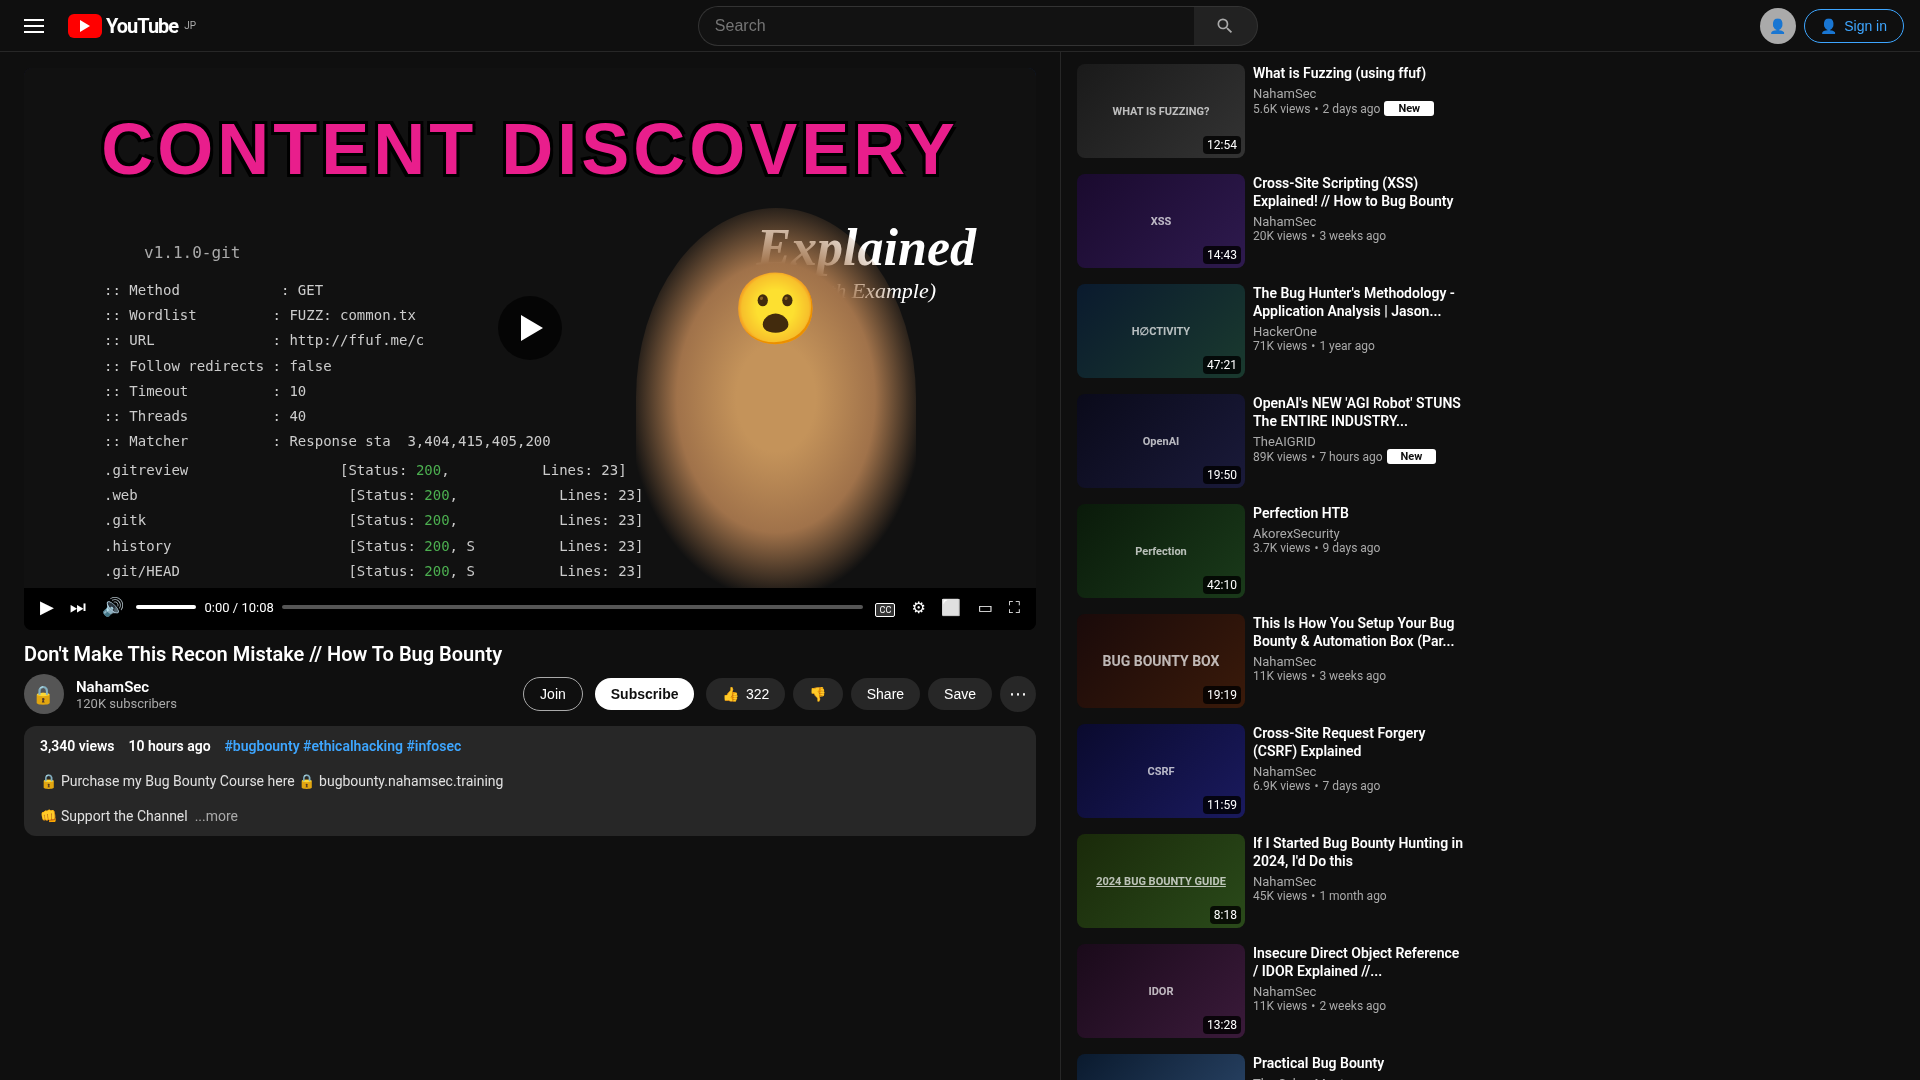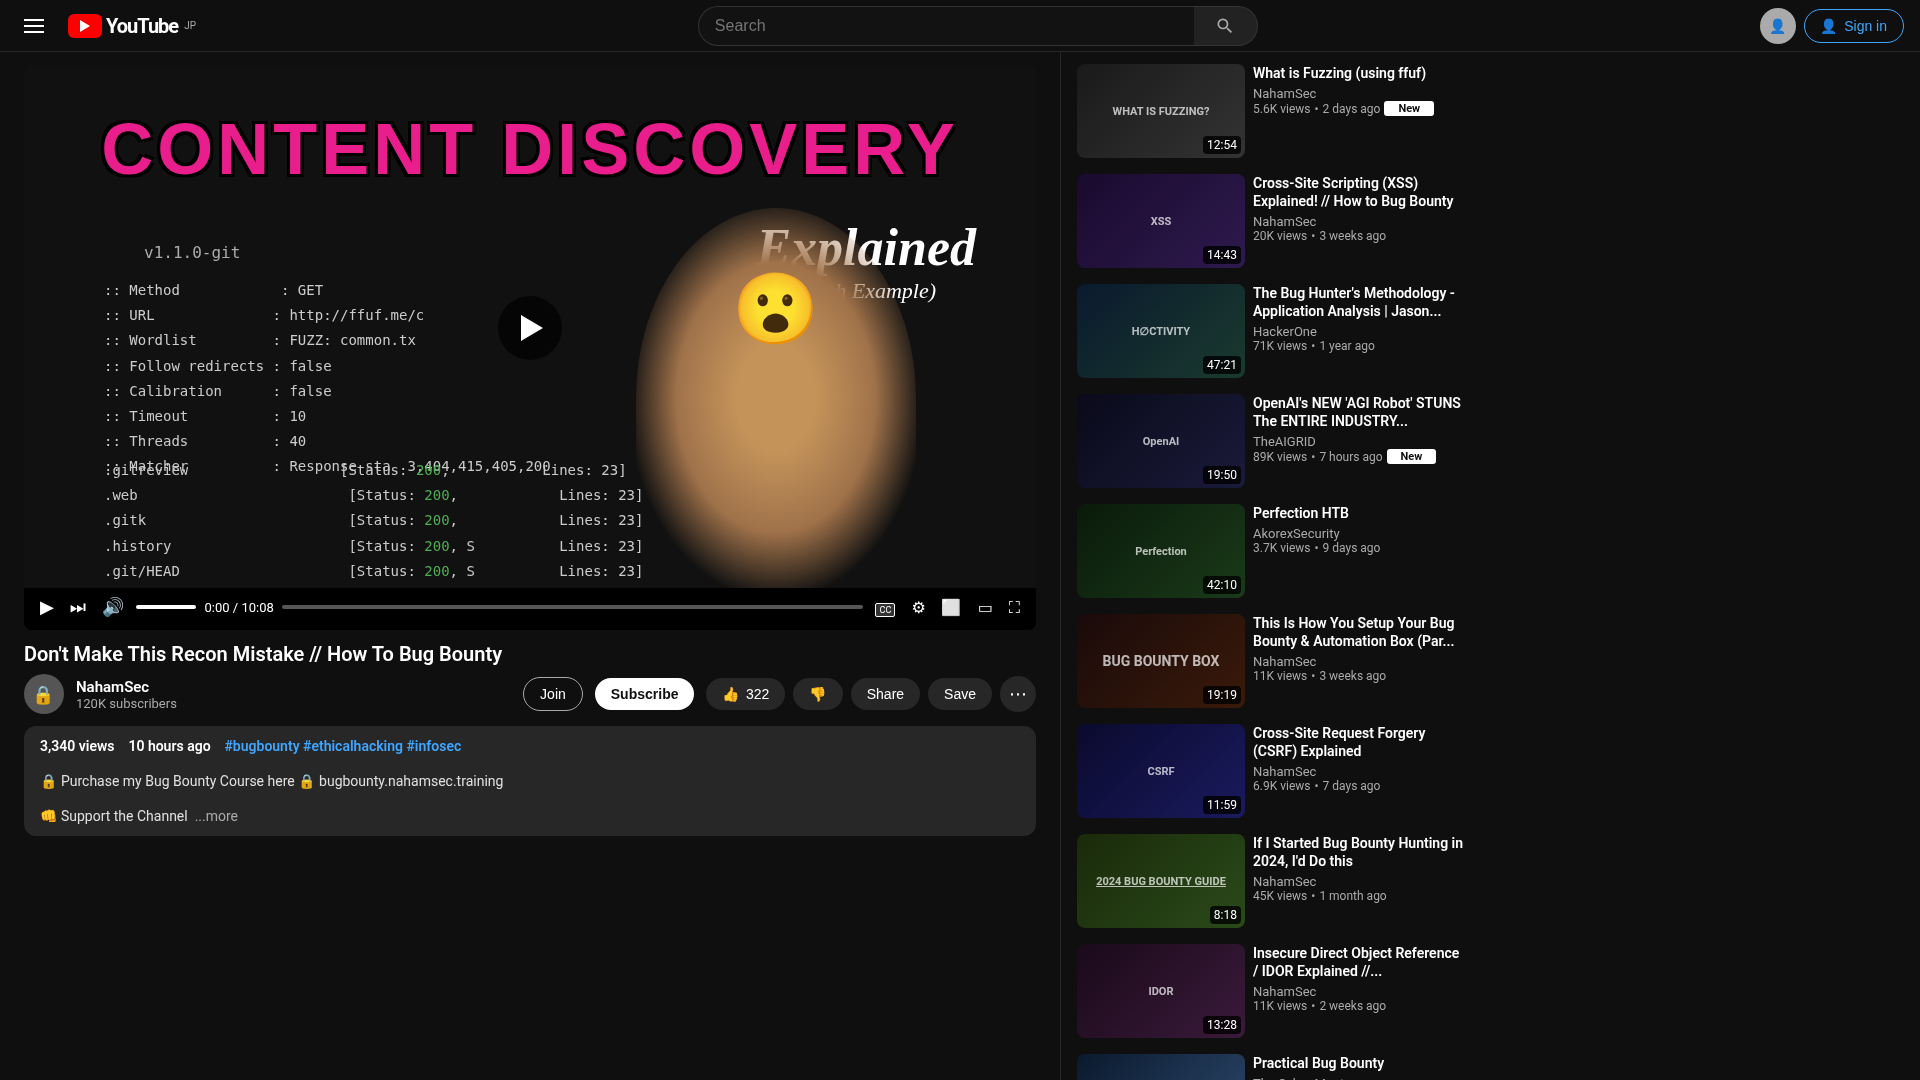--- a/index.html
+++ b/index.html
@@ -178,24 +178,23 @@
 
     <div class="video-player-wrapper">
       <div class="video-thumbnail">
         <div class="terminal-overlay">
           <div class="content-discovery-title">CONTENT DISCOVERY</div>
           <div class="explained-text">Explained</div>
           <div class="with-example">(With Example)</div>
           <div class="version-text">v1.1.0-git</div>
           <div class="terminal-content">
             <div>:: Method &nbsp;&nbsp;&nbsp;&nbsp;&nbsp;&nbsp;&nbsp;&nbsp;&nbsp;&nbsp; : GET</div>
+            <div>:: Wordlist &nbsp;&nbsp;&nbsp;&nbsp;&nbsp;&nbsp;&nbsp; : FUZZ: common.tx</div>
             <div>:: URL &nbsp;&nbsp;&nbsp;&nbsp;&nbsp;&nbsp;&nbsp;&nbsp;&nbsp;&nbsp;&nbsp;&nbsp; : http://ffuf.me/c</div>
-            <div>:: Wordlist &nbsp;&nbsp;&nbsp;&nbsp;&nbsp;&nbsp;&nbsp; : FUZZ: common.tx</div>
             <div>:: Follow redirects : false</div>
-            <div>:: Calibration &nbsp;&nbsp;&nbsp;&nbsp; : false</div>
             <div>:: Timeout &nbsp;&nbsp;&nbsp;&nbsp;&nbsp;&nbsp;&nbsp;&nbsp; : 10</div>
             <div>:: Threads &nbsp;&nbsp;&nbsp;&nbsp;&nbsp;&nbsp;&nbsp;&nbsp; : 40</div>
             <div>:: Matcher &nbsp;&nbsp;&nbsp;&nbsp;&nbsp;&nbsp;&nbsp;&nbsp; : Response sta&nbsp;&nbsp;<span>3,404,415,405,200</span></div>
           </div>
           <div class="terminal-results">
             <div>.gitreview &nbsp;&nbsp;&nbsp;&nbsp;&nbsp;&nbsp;&nbsp;&nbsp;&nbsp;&nbsp;&nbsp;&nbsp;&nbsp;&nbsp;&nbsp;&nbsp; [Status: <span class="green">200</span>, &nbsp;&nbsp;&nbsp;&nbsp;&nbsp;&nbsp;&nbsp;&nbsp;&nbsp;&nbsp;Lines: 23]</div>
             <div>.web &nbsp;&nbsp;&nbsp;&nbsp;&nbsp;&nbsp;&nbsp;&nbsp;&nbsp;&nbsp;&nbsp;&nbsp;&nbsp;&nbsp;&nbsp;&nbsp;&nbsp;&nbsp;&nbsp;&nbsp;&nbsp;&nbsp;&nbsp; [Status: <span class="green">200</span>, &nbsp;&nbsp;&nbsp;&nbsp;&nbsp;&nbsp;&nbsp;&nbsp;&nbsp;&nbsp;&nbsp;Lines: 23]</div>
             <div>.gitk &nbsp;&nbsp;&nbsp;&nbsp;&nbsp;&nbsp;&nbsp;&nbsp;&nbsp;&nbsp;&nbsp;&nbsp;&nbsp;&nbsp;&nbsp;&nbsp;&nbsp;&nbsp;&nbsp;&nbsp;&nbsp;&nbsp; [Status: <span class="green">200</span>, &nbsp;&nbsp;&nbsp;&nbsp;&nbsp;&nbsp;&nbsp;&nbsp;&nbsp;&nbsp;&nbsp;Lines: 23]</div>
             <div>.history &nbsp;&nbsp;&nbsp;&nbsp;&nbsp;&nbsp;&nbsp;&nbsp;&nbsp;&nbsp;&nbsp;&nbsp;&nbsp;&nbsp;&nbsp;&nbsp;&nbsp;&nbsp;&nbsp; [Status: <span class="green">200</span>, S&nbsp;&nbsp;&nbsp;&nbsp;&nbsp;&nbsp;&nbsp;&nbsp;&nbsp;&nbsp;Lines: 23]</div>
             <div>.git/HEAD &nbsp;&nbsp;&nbsp;&nbsp;&nbsp;&nbsp;&nbsp;&nbsp;&nbsp;&nbsp;&nbsp;&nbsp;&nbsp;&nbsp;&nbsp;&nbsp;&nbsp;&nbsp; [Status: <span class="green">200</span>, S&nbsp;&nbsp;&nbsp;&nbsp;&nbsp;&nbsp;&nbsp;&nbsp;&nbsp;&nbsp;Lines: 23]</div>

